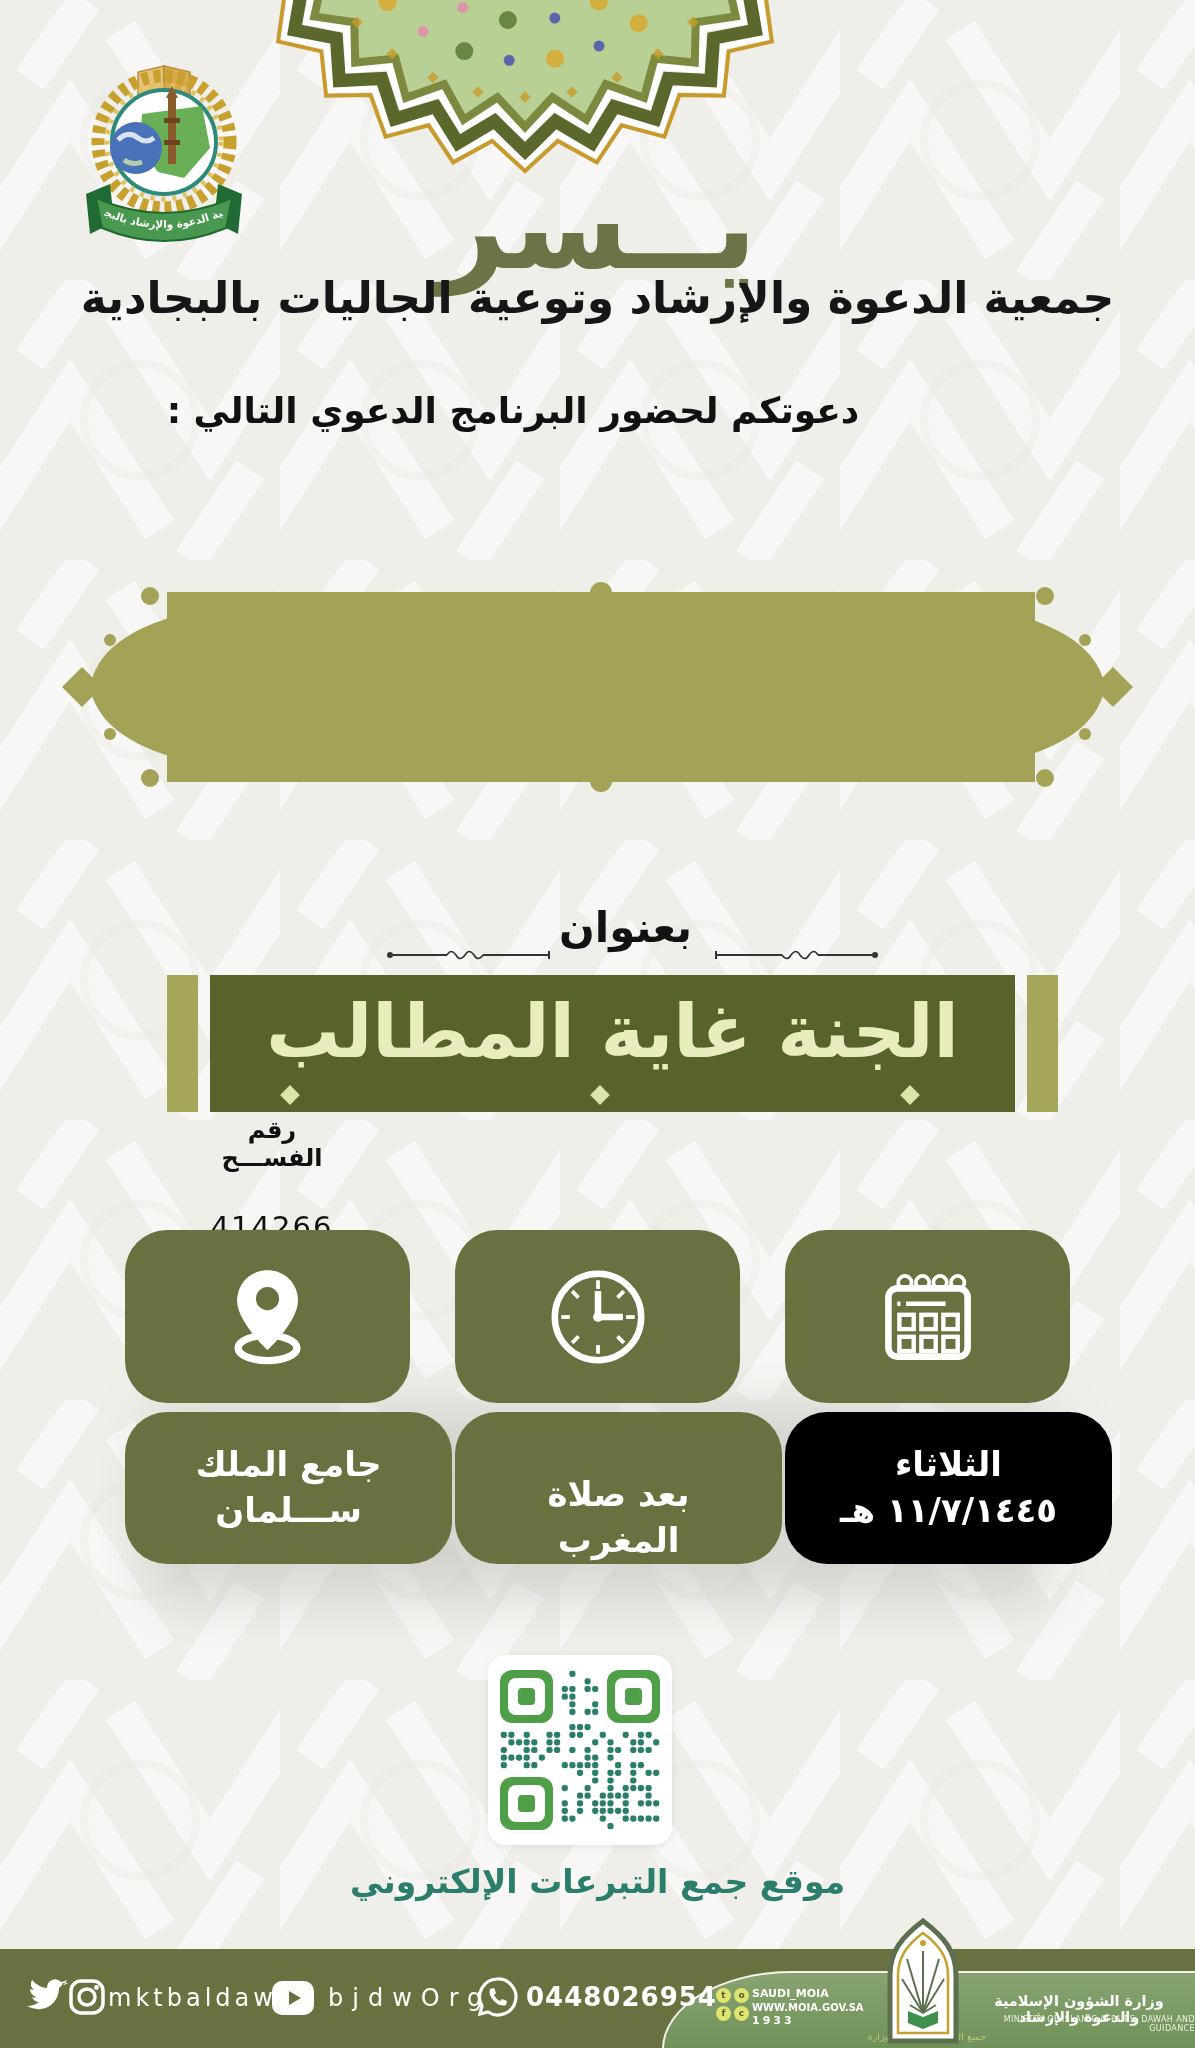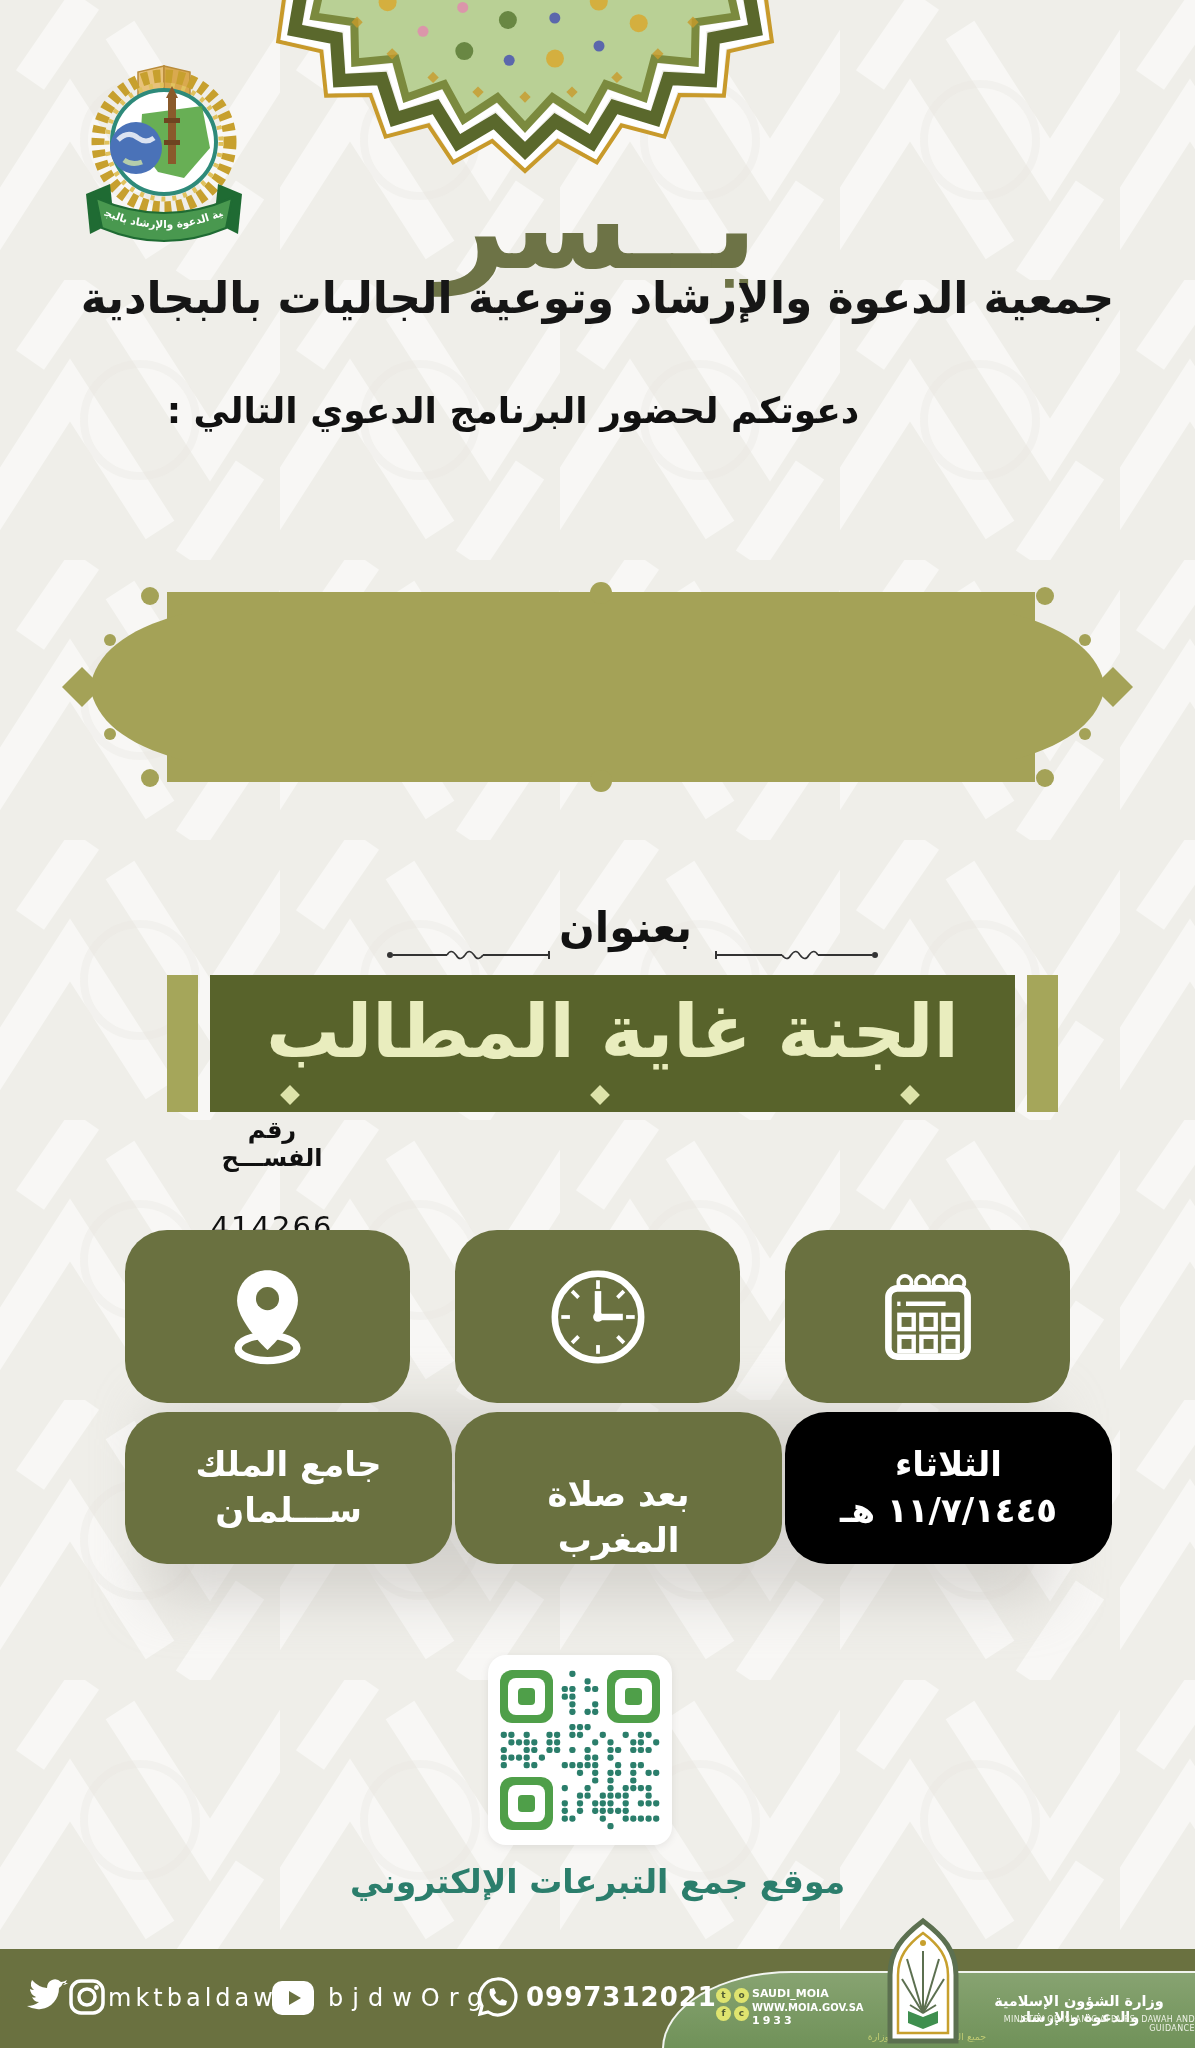--- a/index.html
+++ b/index.html
@@ -418,21 +418,21 @@
   <svg class="f-item" style="left:272px;top:1981px;" width="42" height="34" viewBox="0 0 42 34">
     <rect x="0" y="0" width="42" height="34" rx="10" fill="#fff"></rect>
     <polygon points="17,10 17,24 29,17" fill="#6a7140"></polygon>
   </svg>
   <div class="f-item handle handle2" style="left:328px;">bjdwOrg</div>
 
   <svg class="f-item" style="left:476px;top:1976px;" width="42" height="42" viewBox="0 0 42 42">
     <path d="M21 3 a18 18 0 1 1 -9 33 L4 38 l2 -8 a18 18 0 0 1 15 -27 Z" fill="none" stroke="#fff" stroke-width="3.2"></path>
     <path d="M14 13 q-2 6 4 12 q6 6 12 4 l1 -4 l-5 -2 l-2 2 q-4 -2 -6 -6 l2 -2 l-2 -5 Z" fill="#fff"></path>
   </svg>
-  <div class="f-item phone-txt" style="left:526px;">0997312021</div>
+  <div class="f-item phone-txt" style="left:526px;">0448026954</div>
 
   <div class="abs moia-panel"></div>
   <div class="abs moia-icons">
     <div class="mi">t</div>
     <div class="mi">o</div>
     <div class="mi">f</div>
     <div class="mi">c</div>
   </div>
   <div class="abs moia-text">
     <div class="mt-1">SAUDI_MOIA</div>

